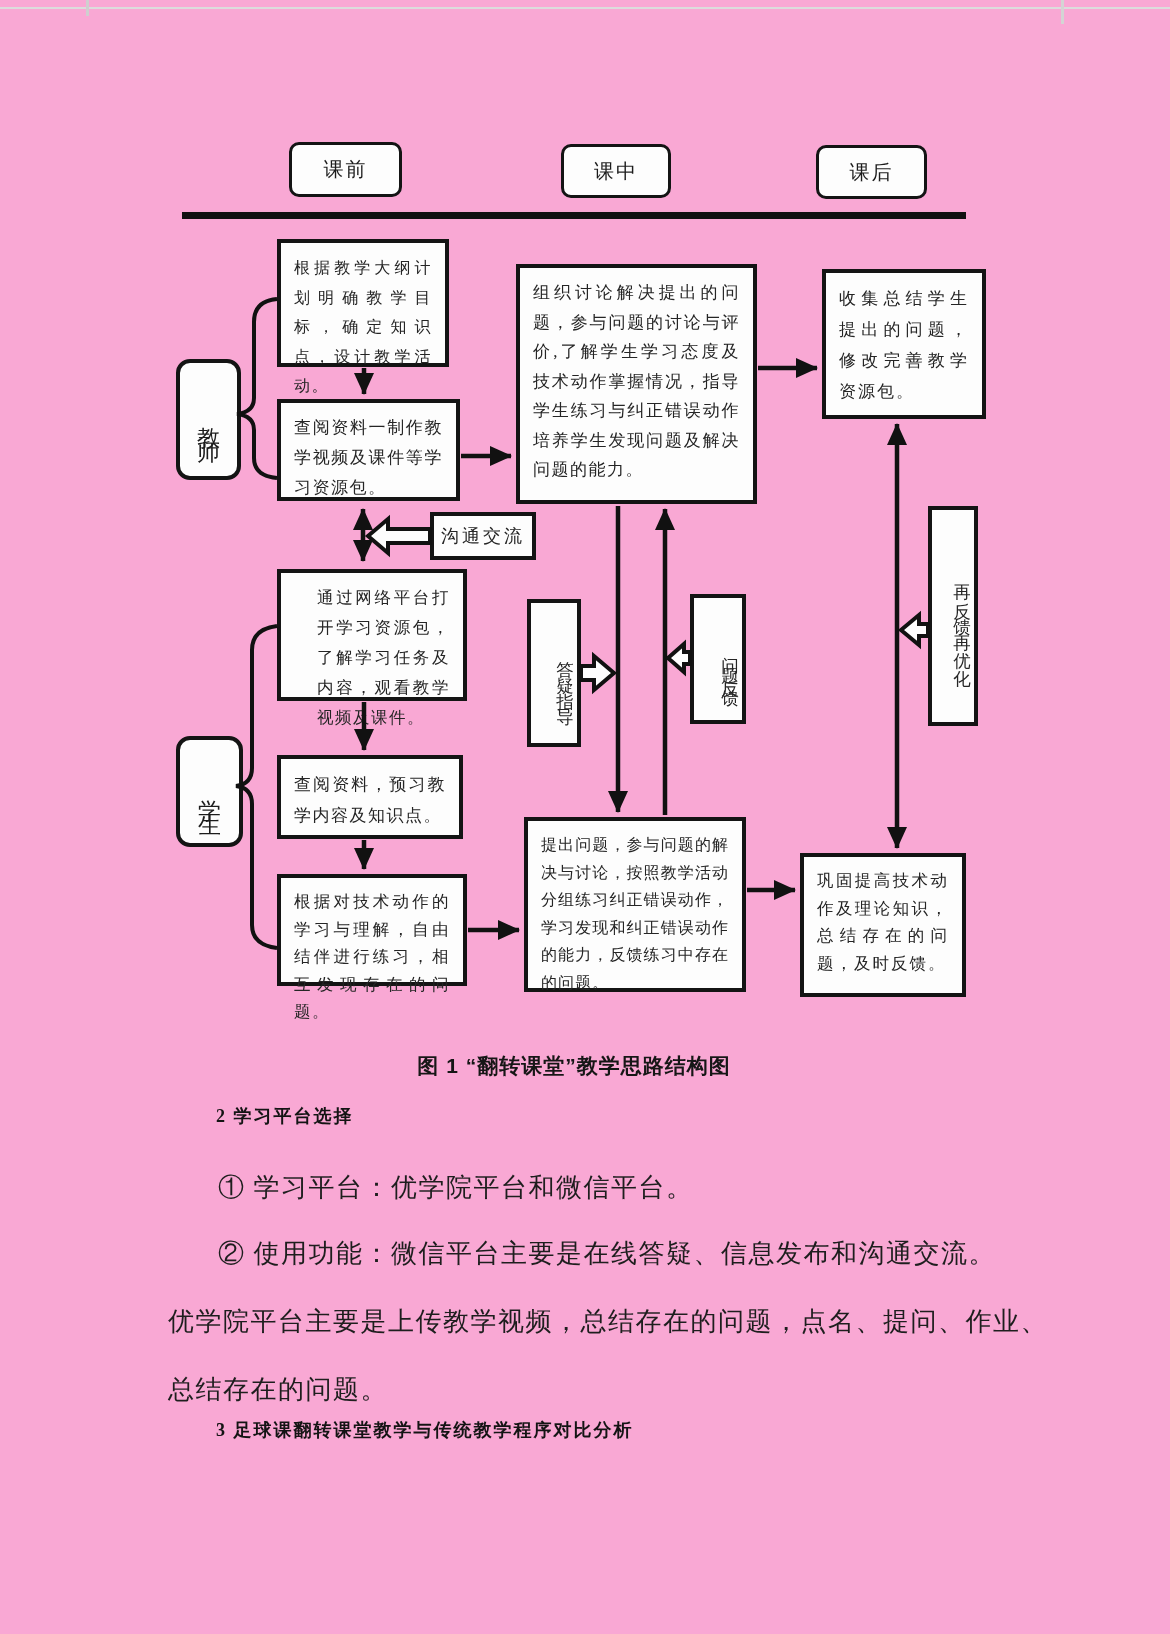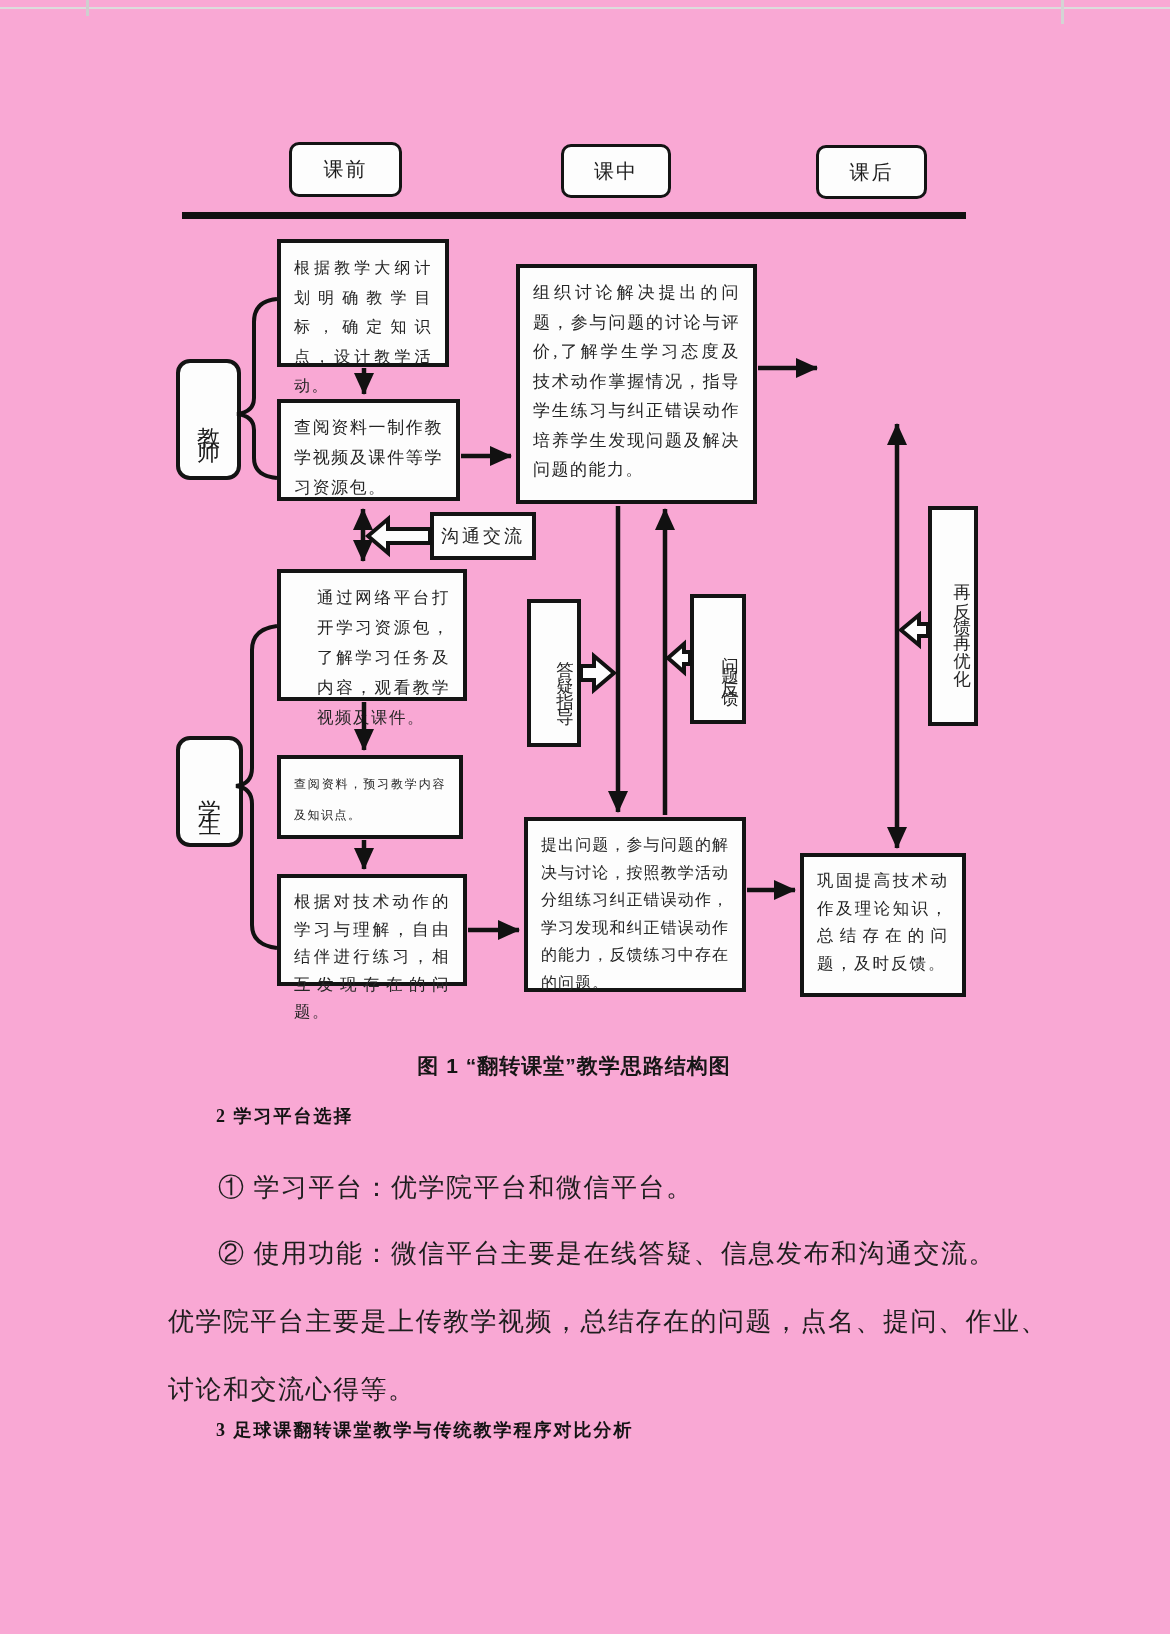--- a/index.html
+++ b/index.html
@@ -40,21 +40,21 @@
     font-size:16.5px;line-height:29px;letter-spacing:1.5px;
     text-align:justify;color:#252525;
   }
   .b-t1{left:277px;top:239px;width:172px;height:128px;font-size:16px;line-height:29.5px;}
   .b-t2{left:277px;top:399px;width:183px;height:102px;font-size:17px;line-height:30px;}
   .b-org{left:516px;top:264px;width:241px;height:240px;font-size:17px;line-height:29.5px;}
   .b-col{left:822px;top:269px;width:164px;height:150px;font-size:17px;line-height:31px;letter-spacing:2px;}
   .b-comm{left:430px;top:512px;width:106px;height:48px;display:flex;align-items:center;justify-content:center;
           padding:0;font-size:18px;letter-spacing:3px;text-align:center;}
   .b-s1{left:277px;top:569px;width:190px;height:132px;font-size:16.5px;line-height:30px;padding-left:36px;}
-  .b-s2{left:277px;top:755px;width:186px;height:84px;font-size:12px;line-height:31px;}
+  .b-s2{left:277px;top:755px;width:186px;height:84px;font-size:17px;line-height:31px;}
   .b-s3{left:277px;top:874px;width:190px;height:112px;font-size:16.5px;line-height:27.5px;}
   .b-pro{left:524px;top:817px;width:222px;height:175px;font-size:16px;line-height:27.5px;letter-spacing:1px;}
   .b-con{left:800px;top:853px;width:166px;height:144px;font-size:16.5px;line-height:27.5px;letter-spacing:2px;}
 
   .vbox{
     position:absolute;border:4px solid #141414;background:#fdfdfd;box-sizing:border-box;
     display:flex;align-items:flex-start;justify-content:center;
     writing-mode:vertical-rl;text-orientation:upright;
     font-size:17.5px;padding-top:12px;color:#252525;
   }
@@ -113,20 +113,23 @@
 
   <div class="fbox b-t1">
     <span>根据教学大纲计划明确教学目标，确定知识点，设计教学活动。</span>
   </div>
   <div class="fbox b-t2">
     <span>查阅资料一制作教学视频及课件等学习资源包。</span>
   </div>
   <div class="fbox b-org">
     <span>组织讨论解决提出的问题，参与问题的讨论与评价,了解学生学习态度及技术动作掌握情况，指导学生练习与纠正错误动作培养学生发现问题及解决问题的能力。</span>
   </div>
+  <div class="fbox b-col">
+    <span>收集总结学生提出的问题，修改完善教学资源包。</span>
+  </div>
   <div class="fbox b-comm">
     <span>沟通交流</span>
   </div>
   <div class="fbox b-s1">
     <span>通过网络平台打开学习资源包，了解学习任务及内容，观看教学视频及课件。</span>
   </div>
   <div class="fbox b-s2">
     <span>查阅资料，预习教学内容及知识点。</span>
   </div>
   <div class="fbox b-s3">
@@ -181,16 +184,16 @@
       <path d="M901,630 L919,615 L919,624 L928,624 L928,636 L919,636 L919,645 Z"></path>
     </g>
   </svg>
 
   <div class="caption">图 1  “翻转课堂”教学思路结构图</div>
 
   <div class="h-sec h2">2 学习平台选择</div>
   <div class="para p1">① 学习平台：优学院平台和微信平台。</div>
   <div class="para p2l1">② 使用功能：微信平台主要是在线答疑、信息发布和沟通交流。</div>
   <div class="para p2l2">优学院平台主要是上传教学视频，总结存在的问题，点名、提问、作业、</div>
-  <div class="para p2l3">讨论和交流心得等。</div>
+  <div class="para p2l3">总结存在的问题。</div>
   <div class="h-sec h3">3 足球课翻转课堂教学与传统教学程序对比分析</div>
 
 </div>
 
 </body></html>

